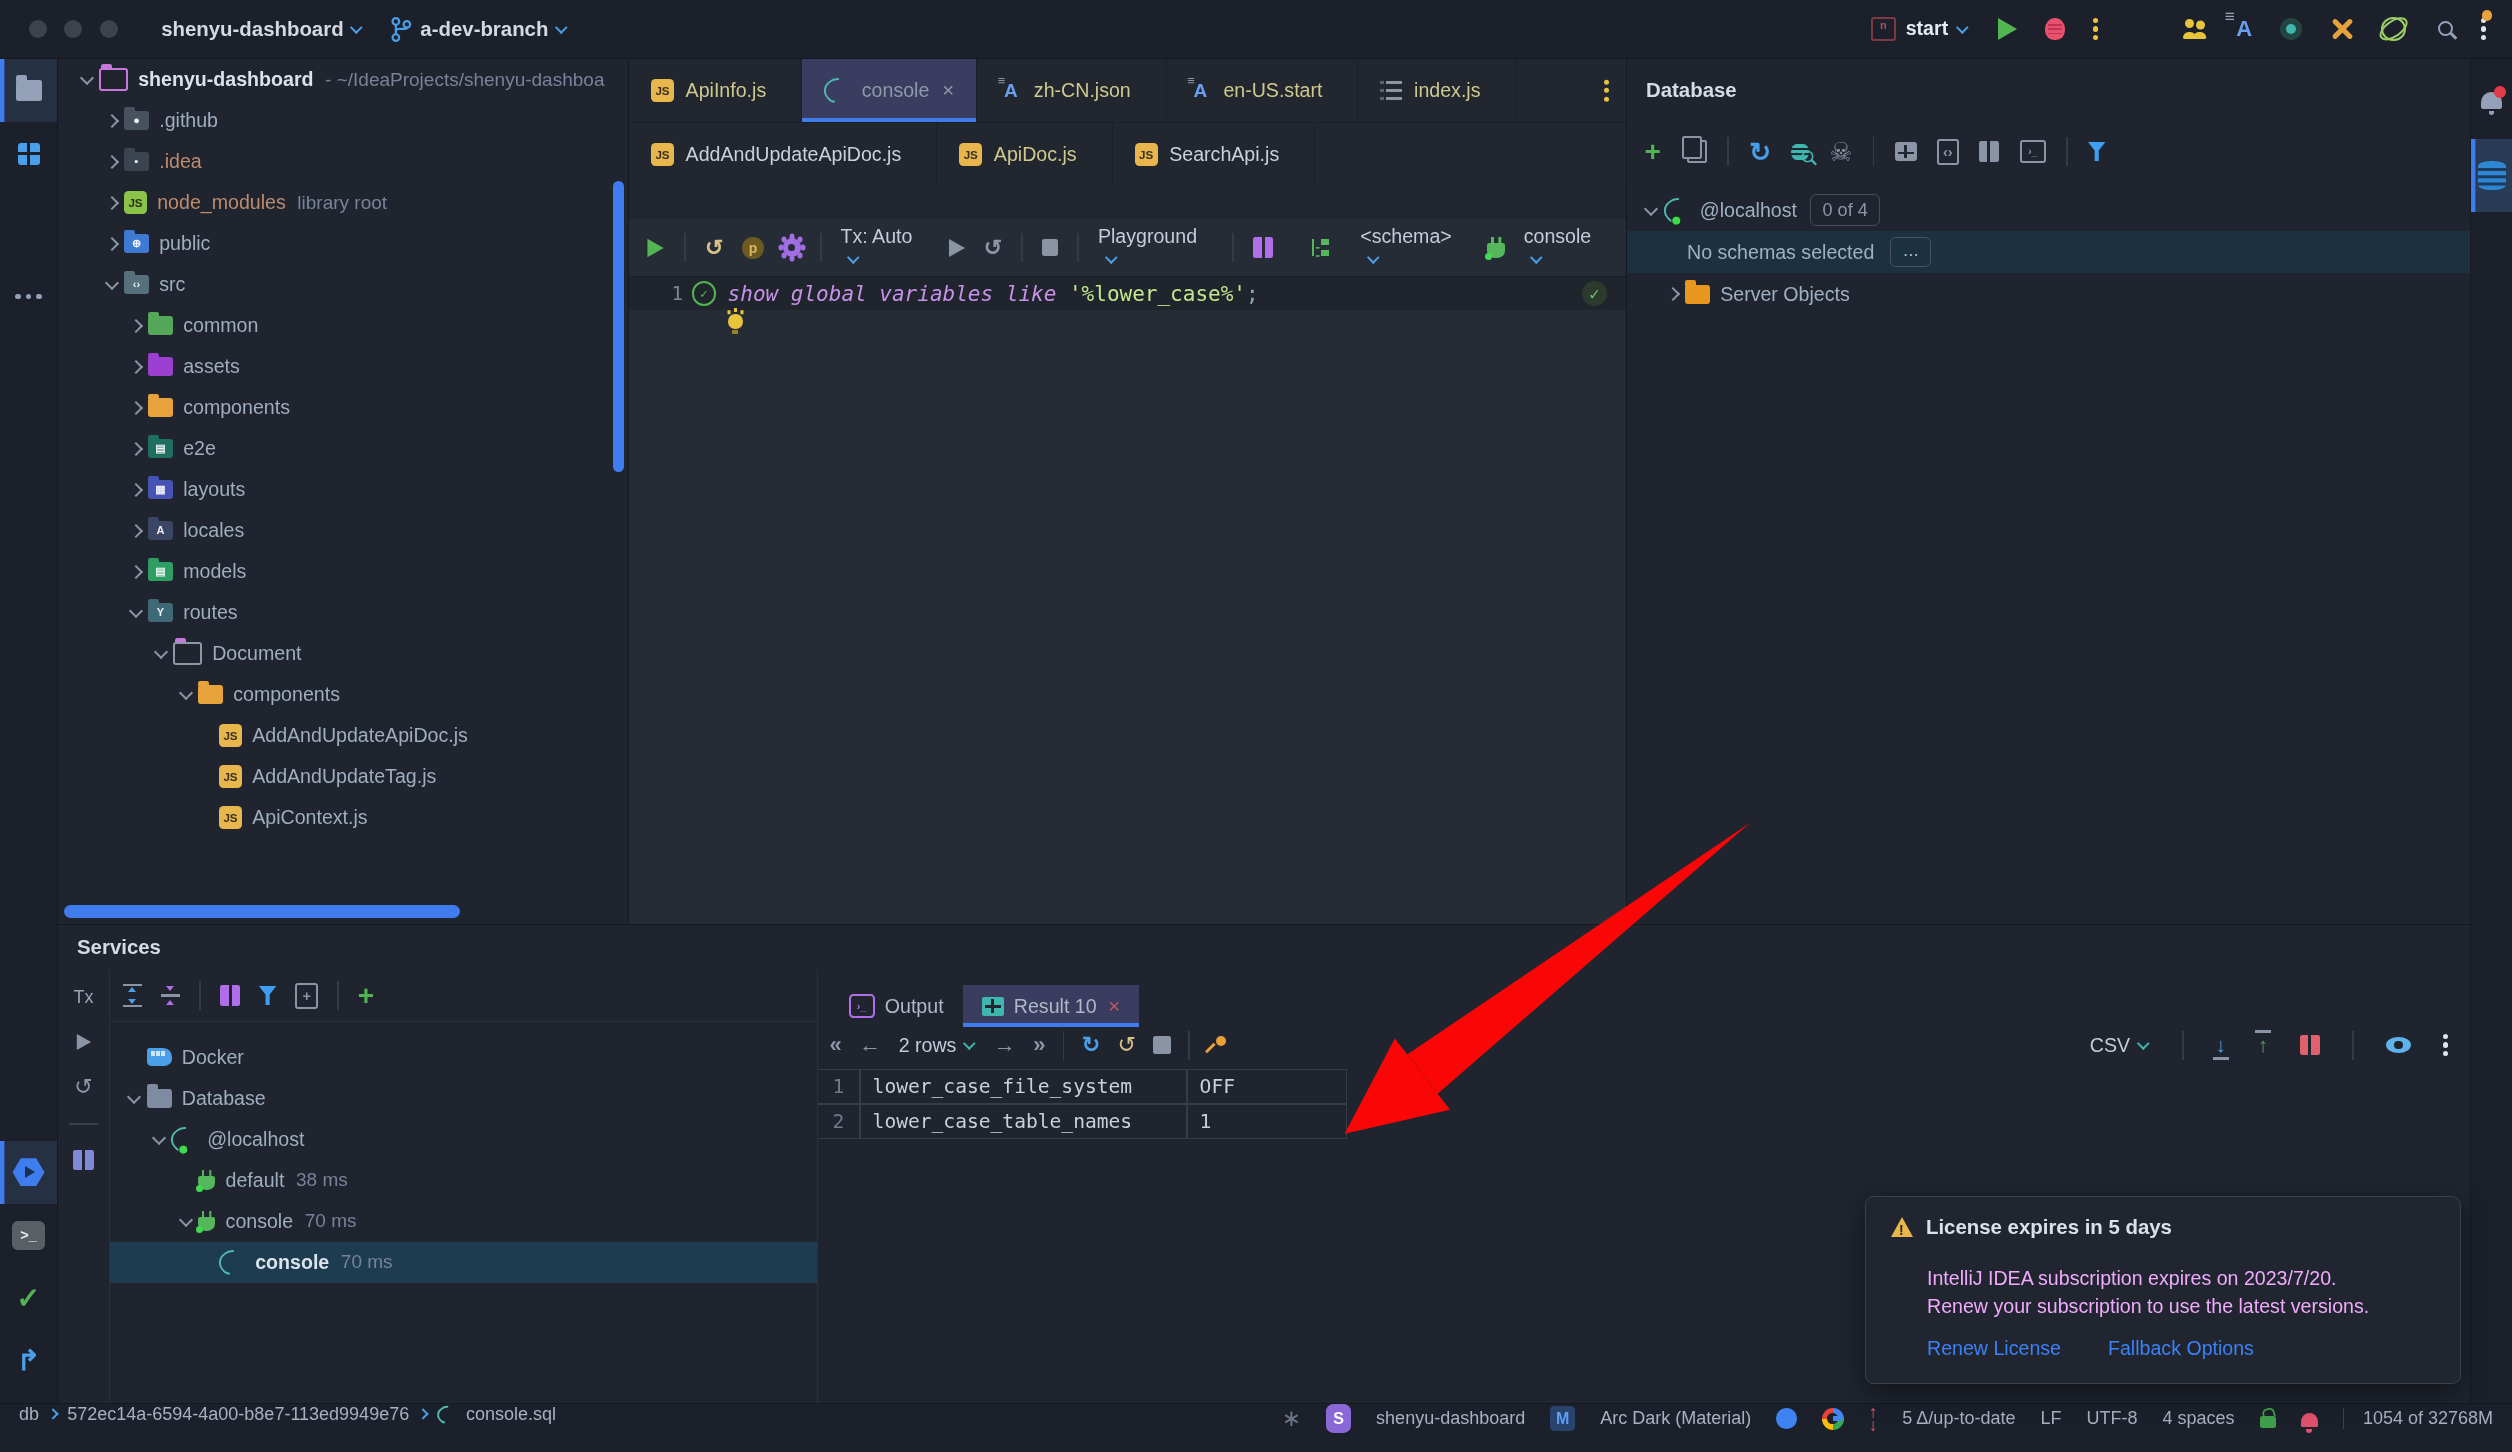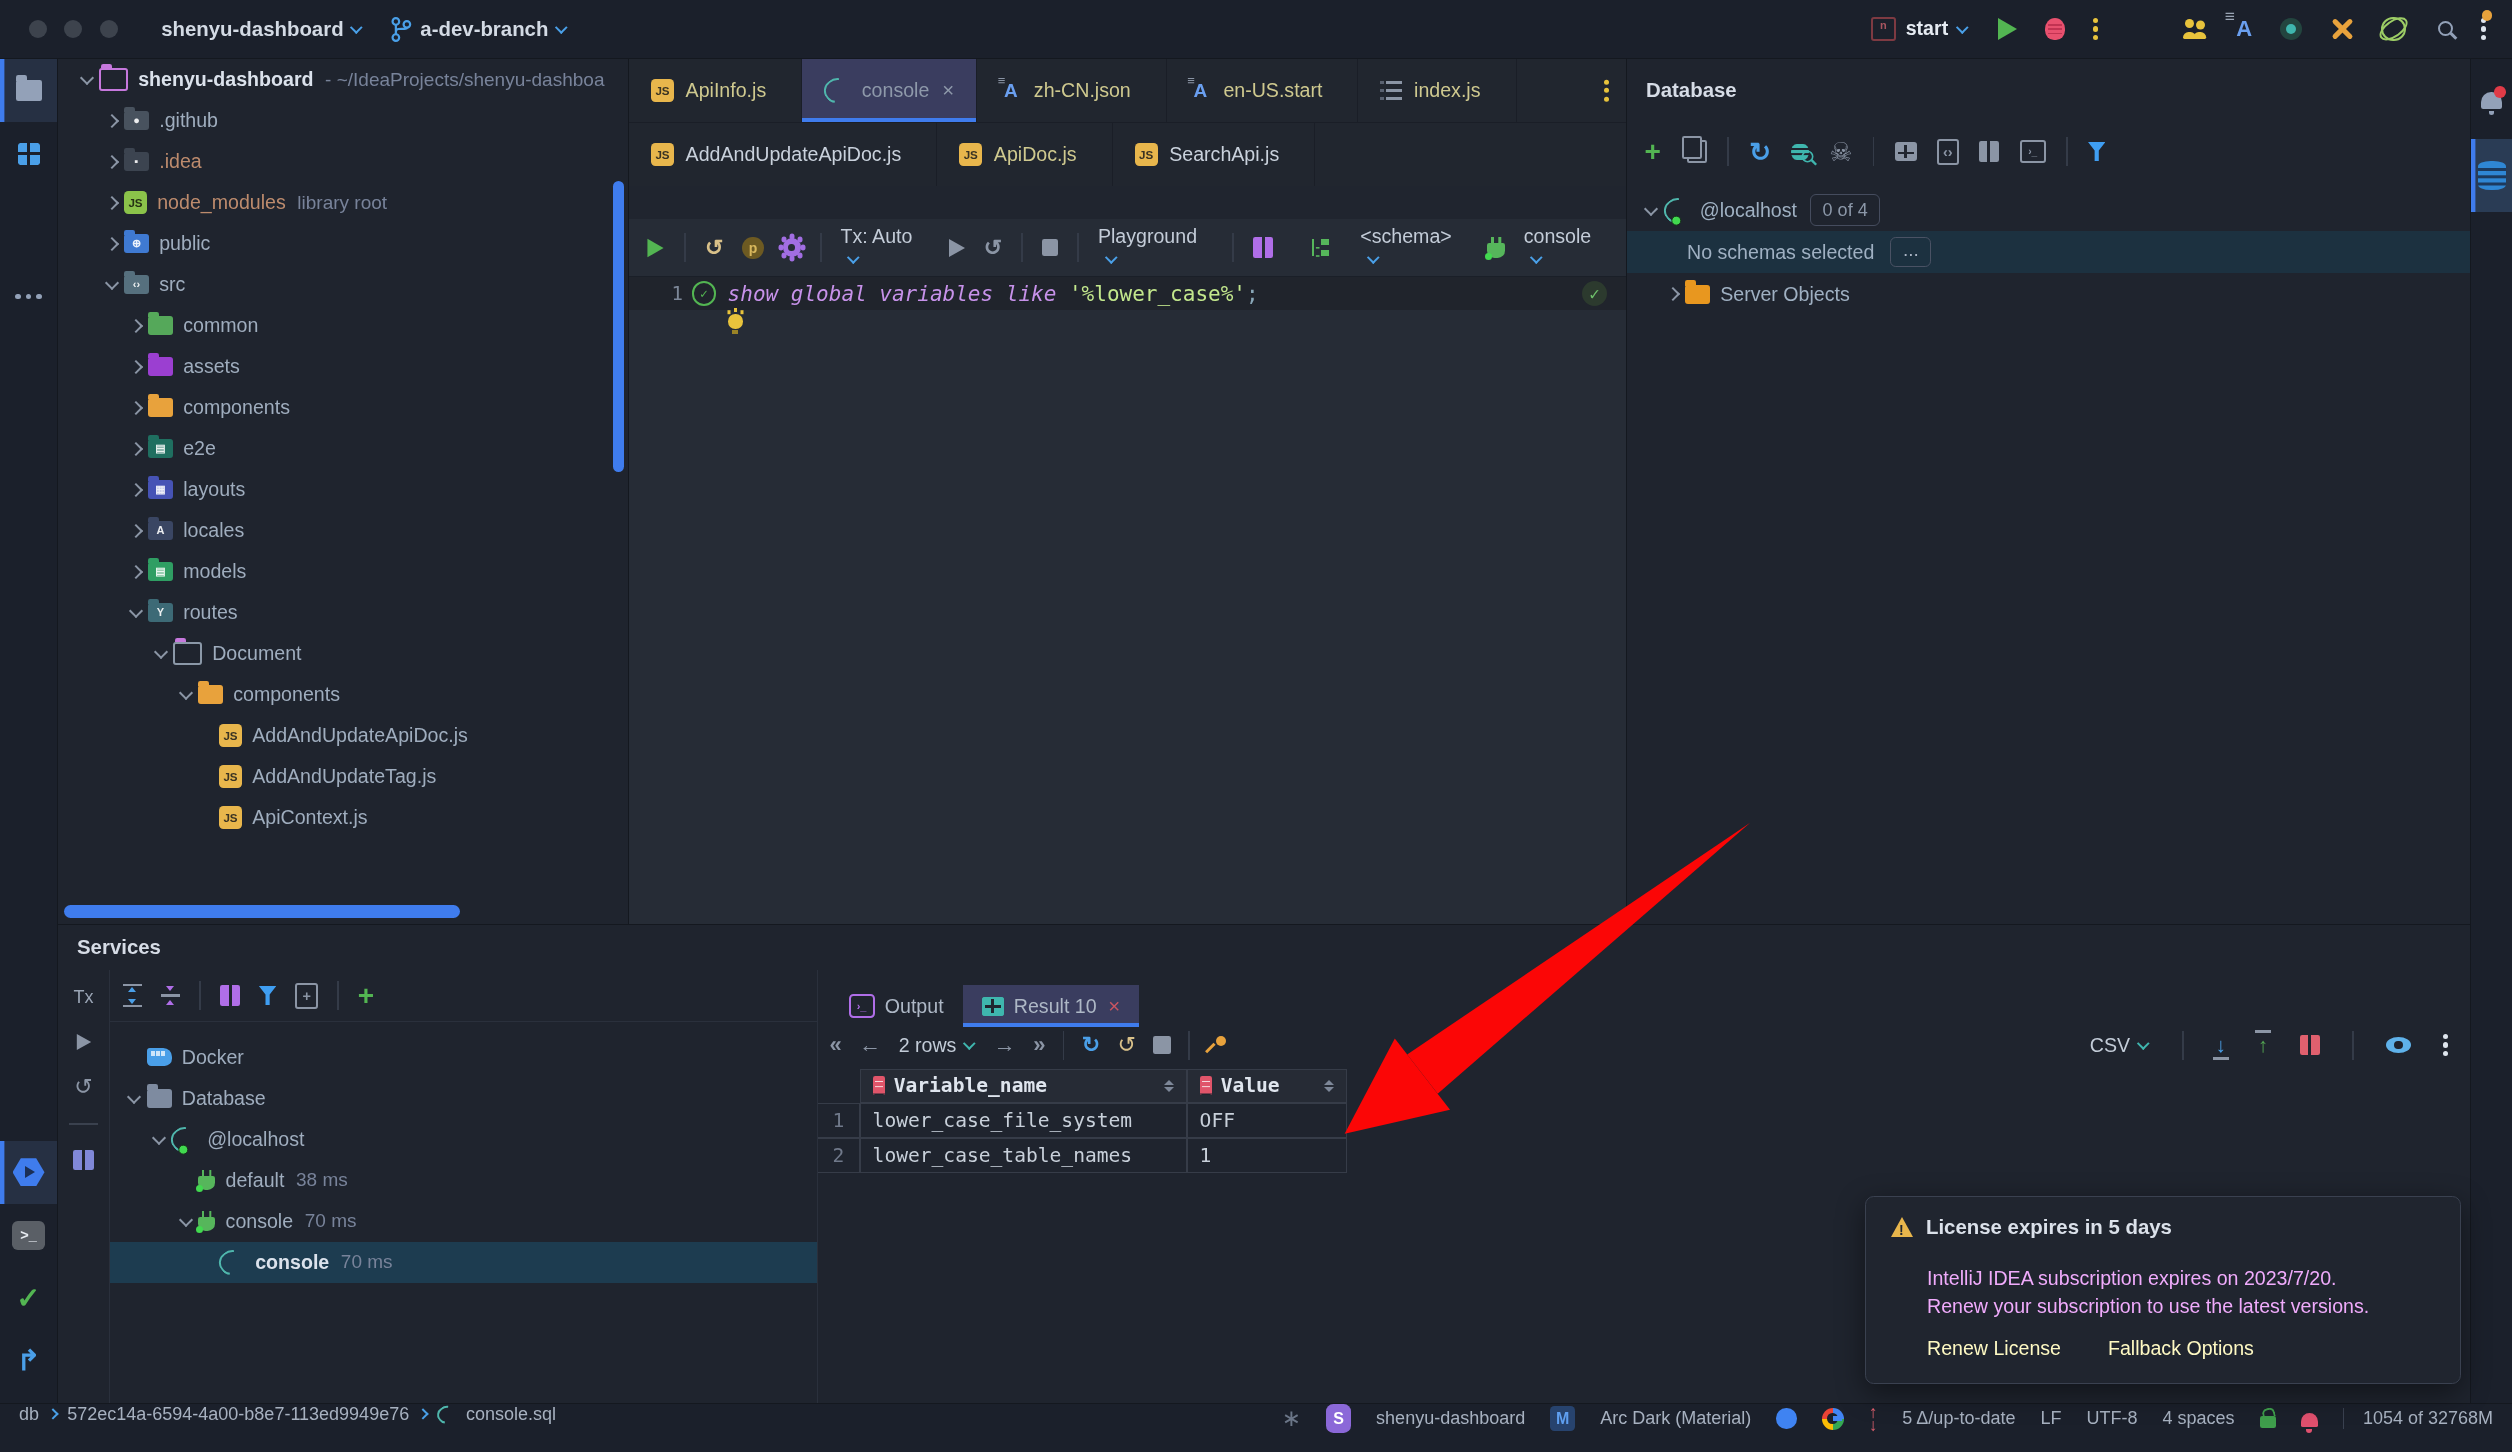--- a/index.html
+++ b/index.html
@@ -280,21 +280,21 @@
 
   
   .arrow-overlay{position:absolute;inset:0;z-index:50;pointer-events:none}
   .popup{position:absolute;right:51px;bottom:68px;width:544px;z-index:60;background:#20252f;border:1.5px solid #3a4150;
       border-radius:8.7px;padding:19px 25px;box-shadow:0 8.7px 29px rgba(0,0,0,.45)}
   .popup .ptitle{display:flex;align-items:center;gap:13px;color:#dbe1ea;font-weight:700;font-size:20.4px}
   .warn{width:0;height:0;border-left:11.6px solid transparent;border-right:11.6px solid transparent;border-bottom:20.4px solid #e8b64c;position:relative}
   .warn::after{content:"!";position:absolute;left:-2.9px;top:4.4px;color:#20252f;font-size:14px;font-weight:800}
   .popup .pbody{margin:25px 0 0 36px;color:#f0abfc;font-size:19.6px;line-height:1.45}
   .popup .plinks{margin:16px 0 4.4px 36px;display:flex;gap:47px}
-  .popup .plinks span{color:#fef9c3;font-size:19.6px}
+  .popup .plinks span{color:#3b82f6;font-size:19.6px}
 </style>
 </head>
 <body>
 
 <div class="app">
 
   <div class="titlebar">
     <span class="tl"></span>
     <span class="tl"></span>
     <span class="tl"></span>
@@ -768,39 +768,20 @@
                 <span class="vsep"></span>
                 <span class="ieye"></span>
                 <span class="kebab white">
                     <i></i>
                     <i></i>
                     <i></i>
                   </span>
               </span>
             </div>
             <div class="tbl">
-              <div class="r hdr">
-                <span class="c num"></span>
-                <span class="c name">
-                    <span class="redtbl"></span>
-                    <span>Variable_name</span>
-                    <span class="sorter">
-                      <i></i>
-                      <i></i>
-                    </span>
-                  </span>
-                <span class="c val">
-                    <span class="redtbl"></span>
-                    <span>Value</span>
-                    <span class="sorter">
-                      <i></i>
-                      <i></i>
-                    </span>
-                  </span>
-              </div>
               <div class="r">
                 <span class="c num">1</span>
                 <span class="c name">lower_case_file_system</span>
                 <span class="c val">OFF</span>
               </div>
               <div class="r">
                 <span class="c num">2</span>
                 <span class="c name">lower_case_table_names</span>
                 <span class="c val">1</span>
               </div>

